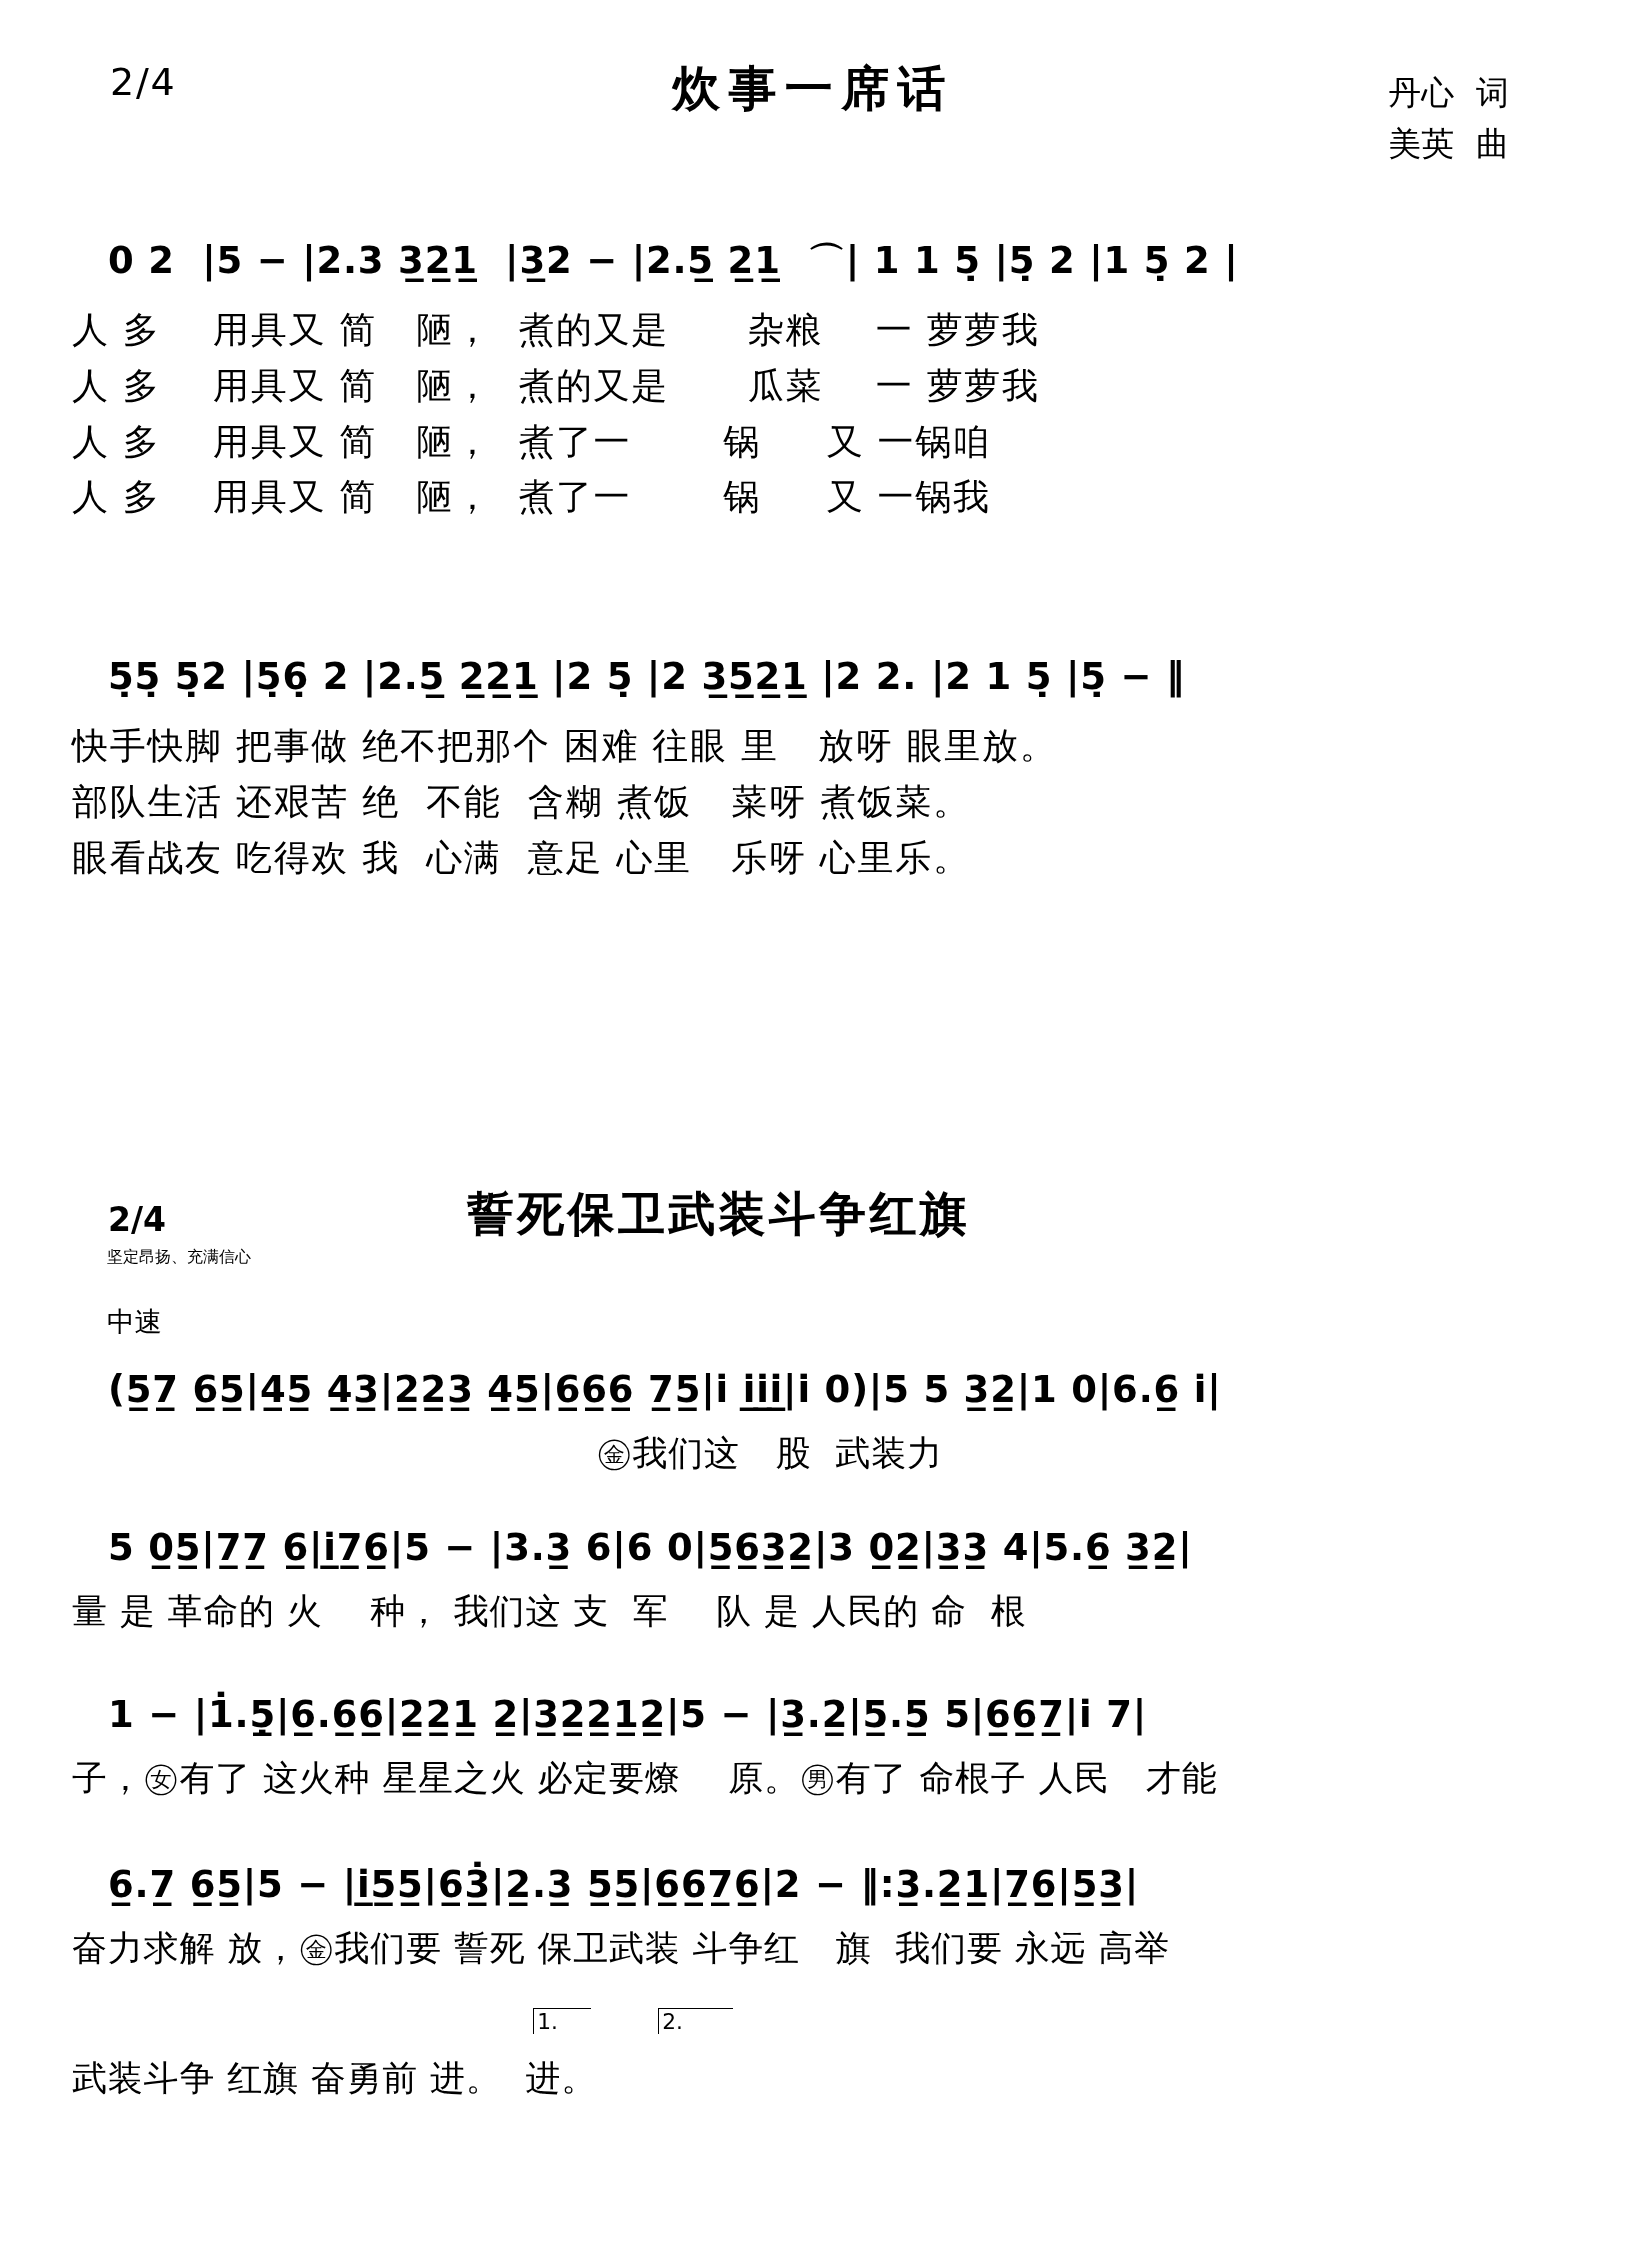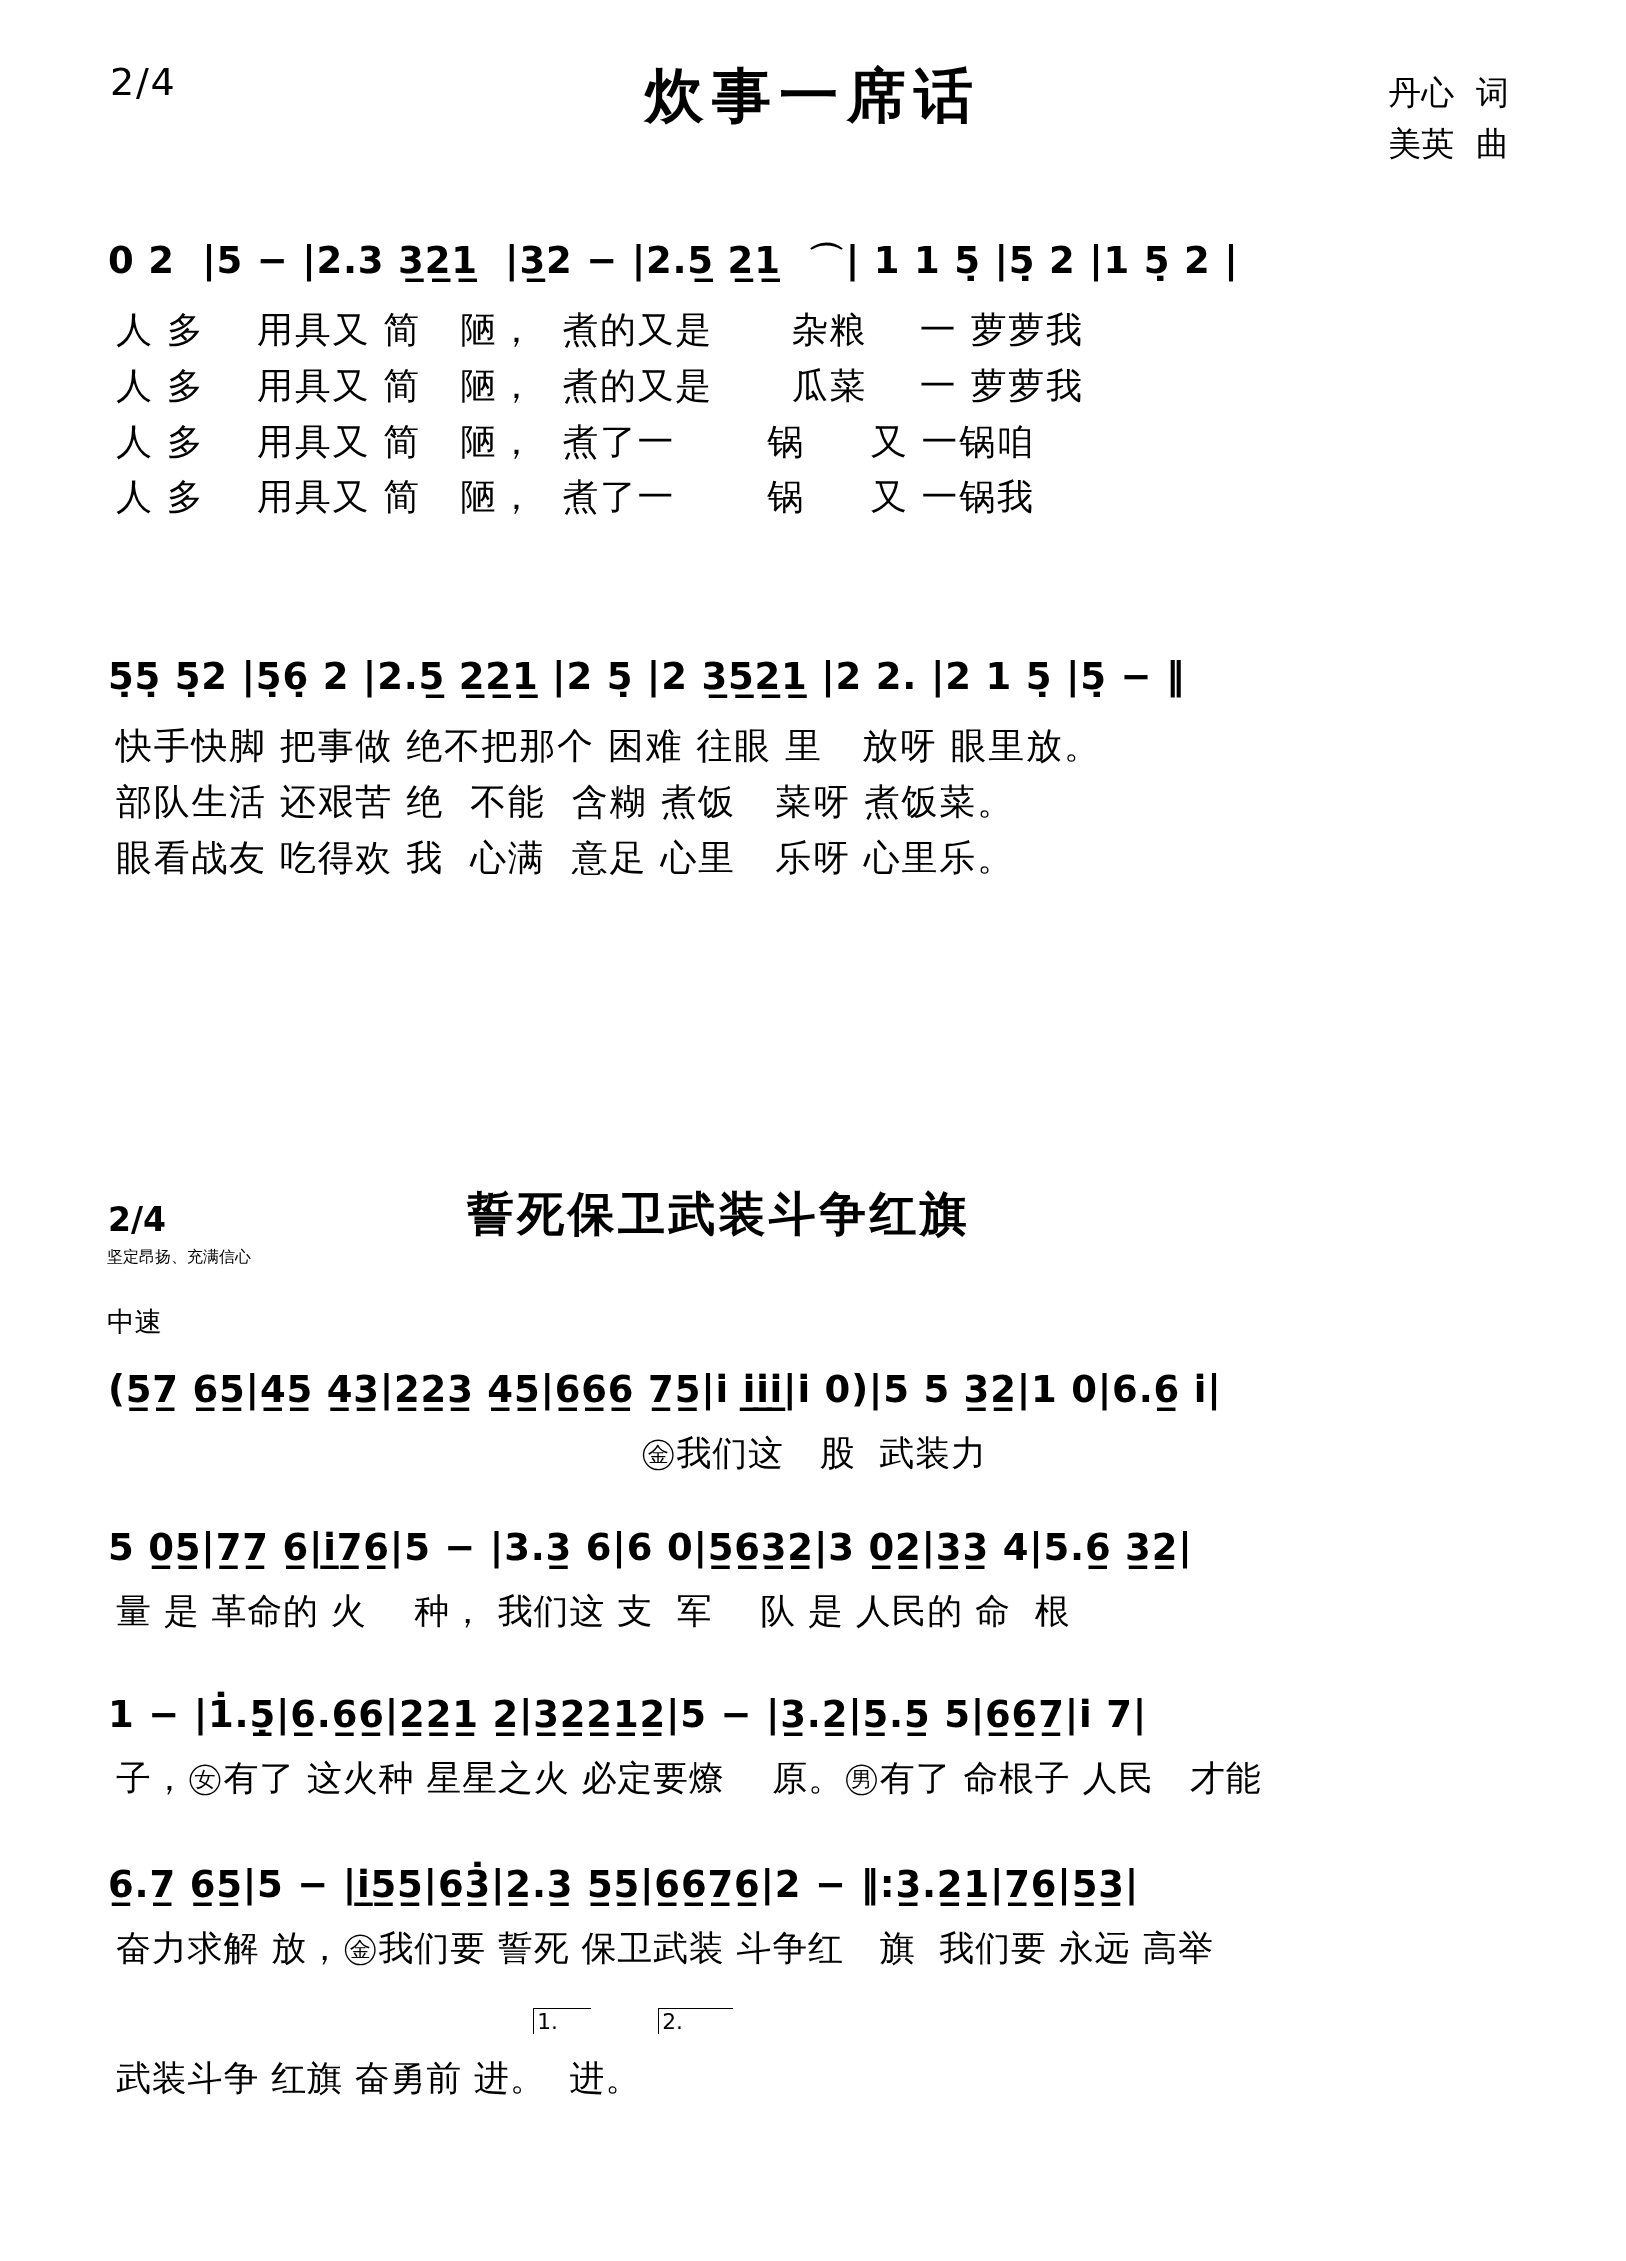--- a/index.html
+++ b/index.html
@@ -31,21 +31,21 @@
     font-size: 38px;
     letter-spacing: 1.7px;
   }
   .song1-title {
     position: absolute;
     left: 0;
     top: 57px;
     width: 1626px;
     text-align: center;
     font-family: Liberation Mono, monospace;
-    font-size: 59px;
+    font-size: 48px;
     font-weight: bold;
     letter-spacing: 8.3px;
   }
   .credits {
     position: absolute;
     right: 117px;
     top: 68px;
     text-align: left;
     font-size: 33px;
     line-height: 1.55;
@@ -66,21 +66,21 @@
     font-weight: bold;
     letter-spacing: 0.8px;
     white-space: pre;
     padding-left: 108px;
     line-height: 1.0;
   }
   .lyric {
     font-family: "DejaVu Sans", sans-serif;
     font-size: 35px;
     white-space: pre;
-    padding-left: 116px;
+    padding-left: 72px;
     line-height: 1.55;
     letter-spacing: 0.8px;
   }
   .lyric.s1 { font-size: 36px; letter-spacing: 1.7px; }
 
   
   .song2-meter {
     position: absolute;
     left: 108px;
     top: 1200px;

